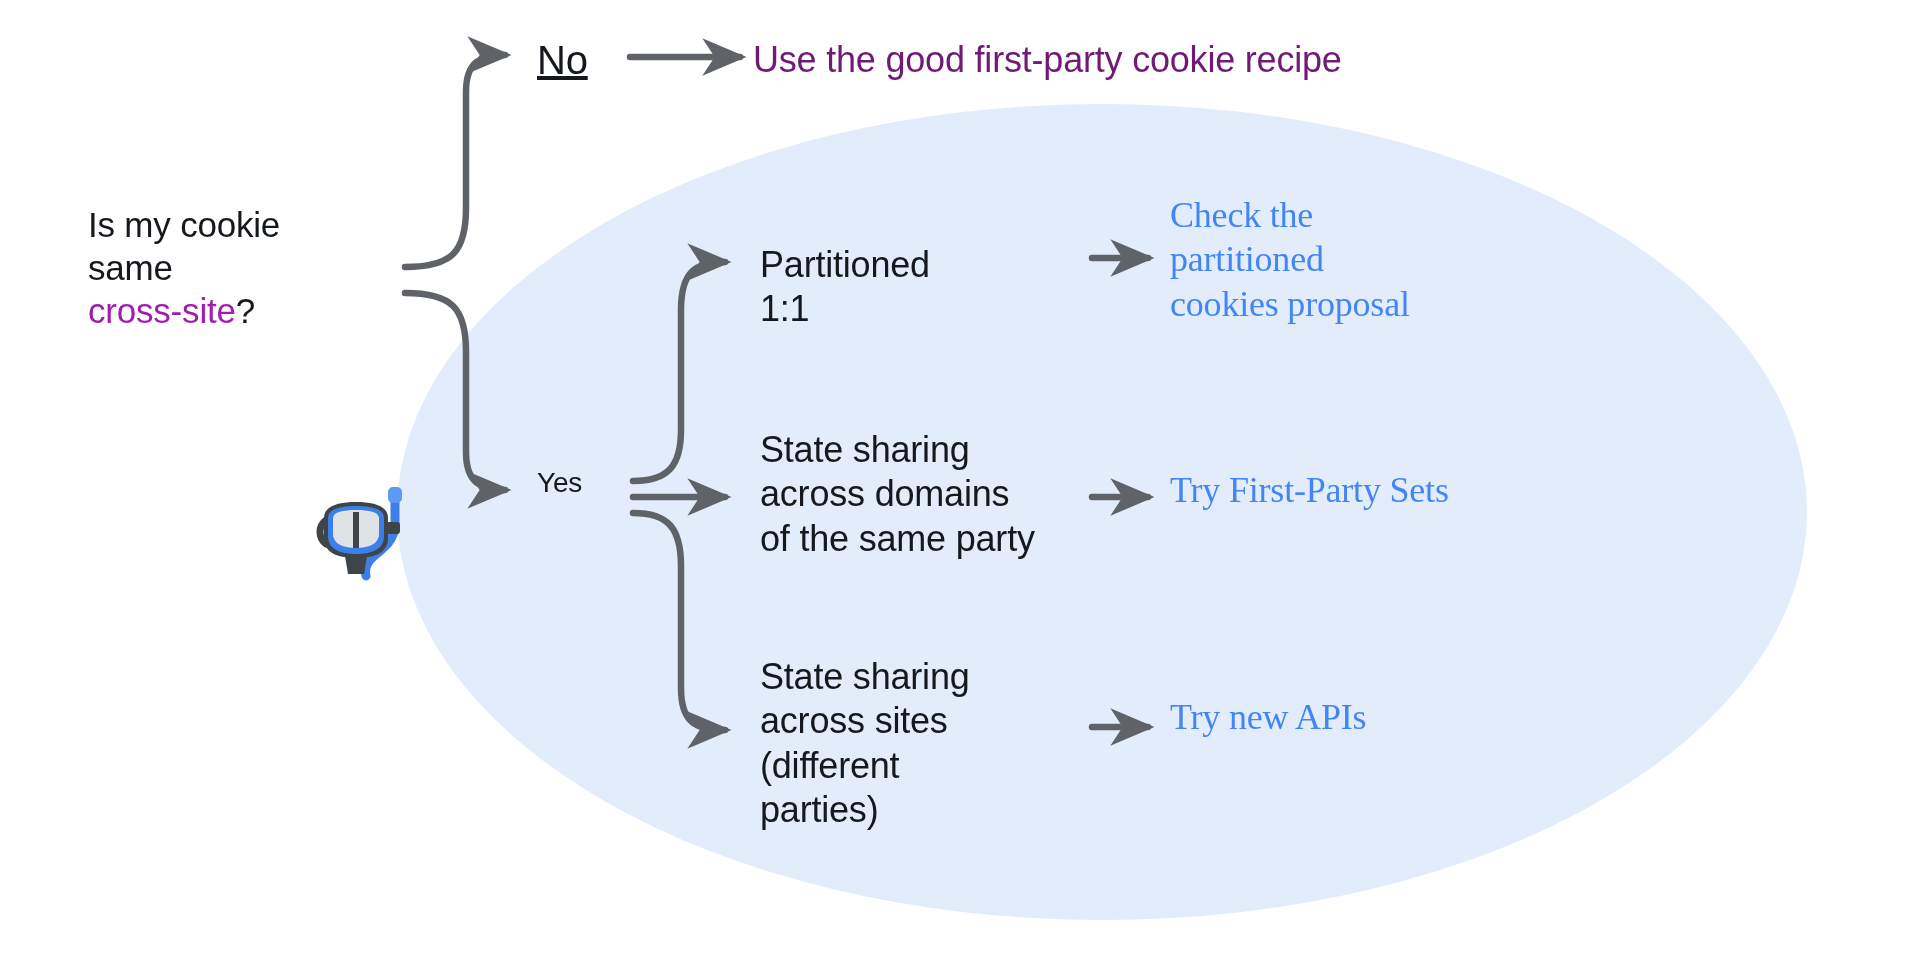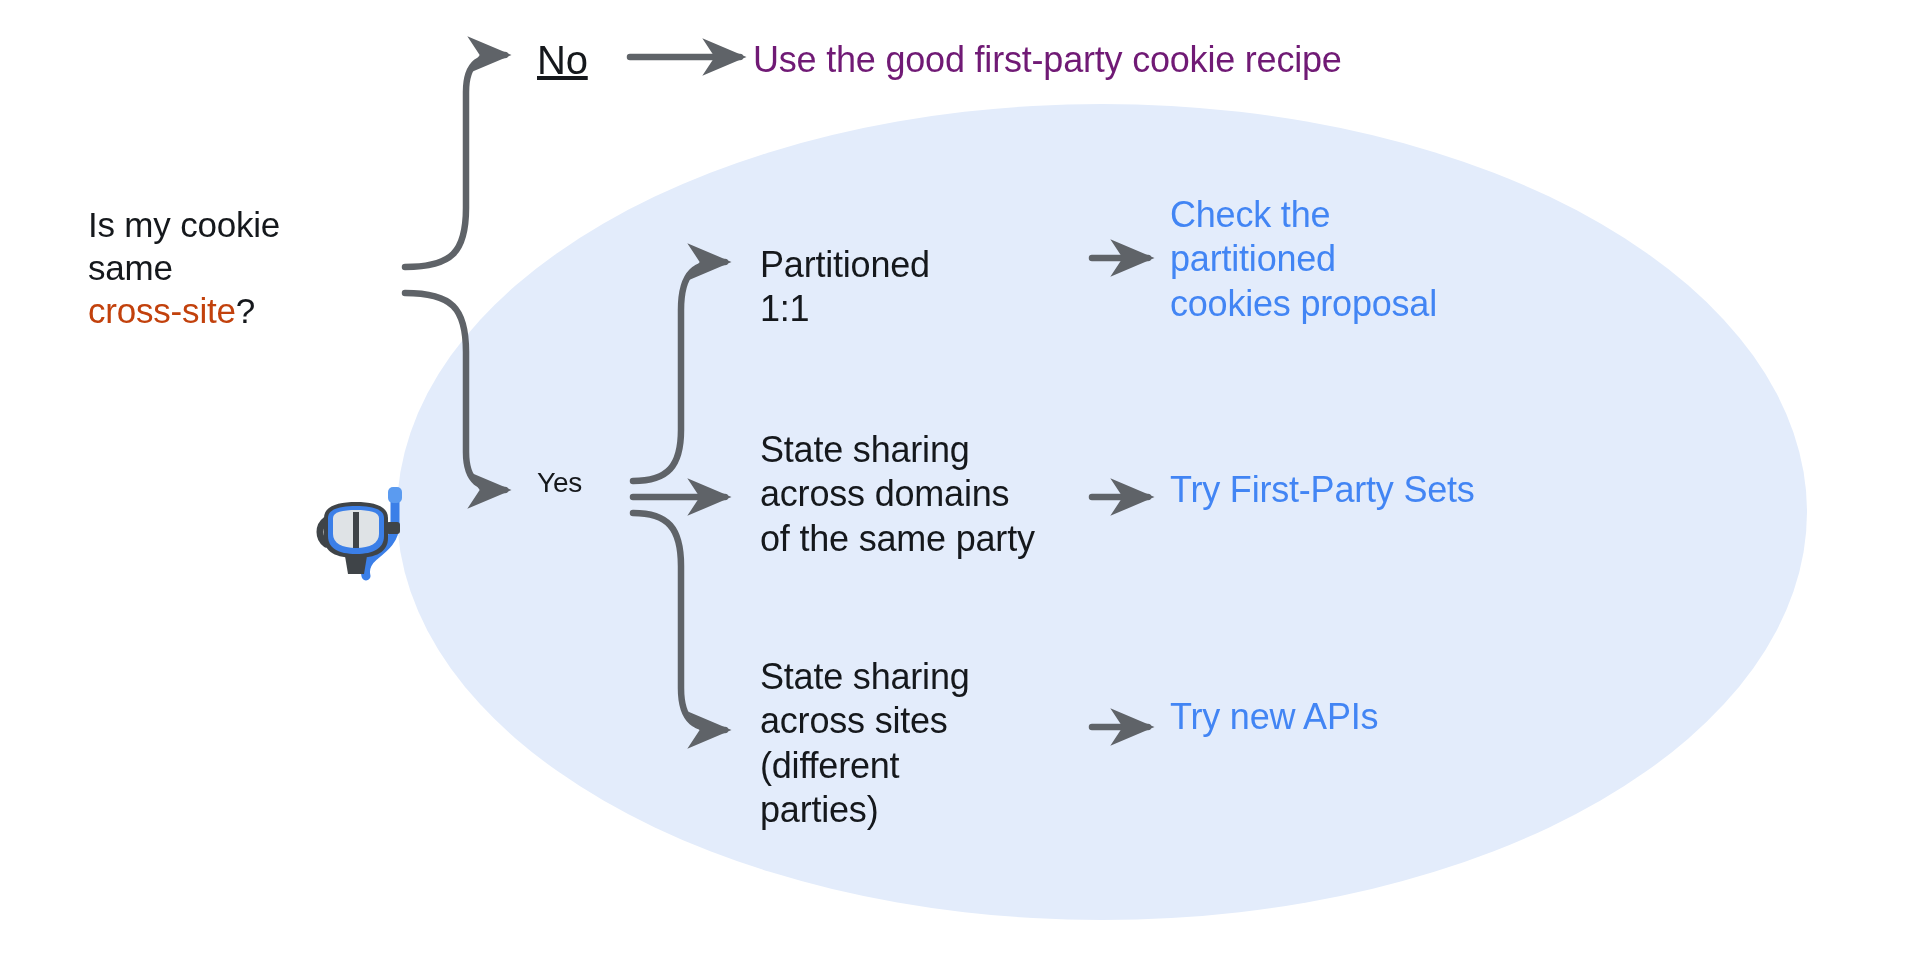--- a/index.html
+++ b/index.html
@@ -32,21 +32,21 @@
   }
   .q-text {
     left: 88px;
     top: 203px;
     width: 300px;
     font-size: 35px;
     color: #15181c;
     font-weight: 400;
   }
   .q-link {
-    color: #c2410c;
+    color: #a21caf;
   }
   .lbl-no {
     left: 537px;
     top: 36px;
     font-size: 40px;
     color: #15181c;
     text-decoration: underline;
   }
   .lbl-yes {
     left: 537px;
@@ -54,20 +54,21 @@
     font-size: 28px;
     color: #15181c;
   }
   .dark-text {
     font-size: 36px;
     color: #15181c;
   }
   .blue-text {
     font-size: 36px;
     color: #4285f4;
+    font-family: Liberation Serif, serif;
   }
   .n-partitioned {
     left: 760px;
     top: 243px;
     width: 260px;
   }
   .n-state-domains {
     left: 760px;
     top: 428px;
     width: 320px;

